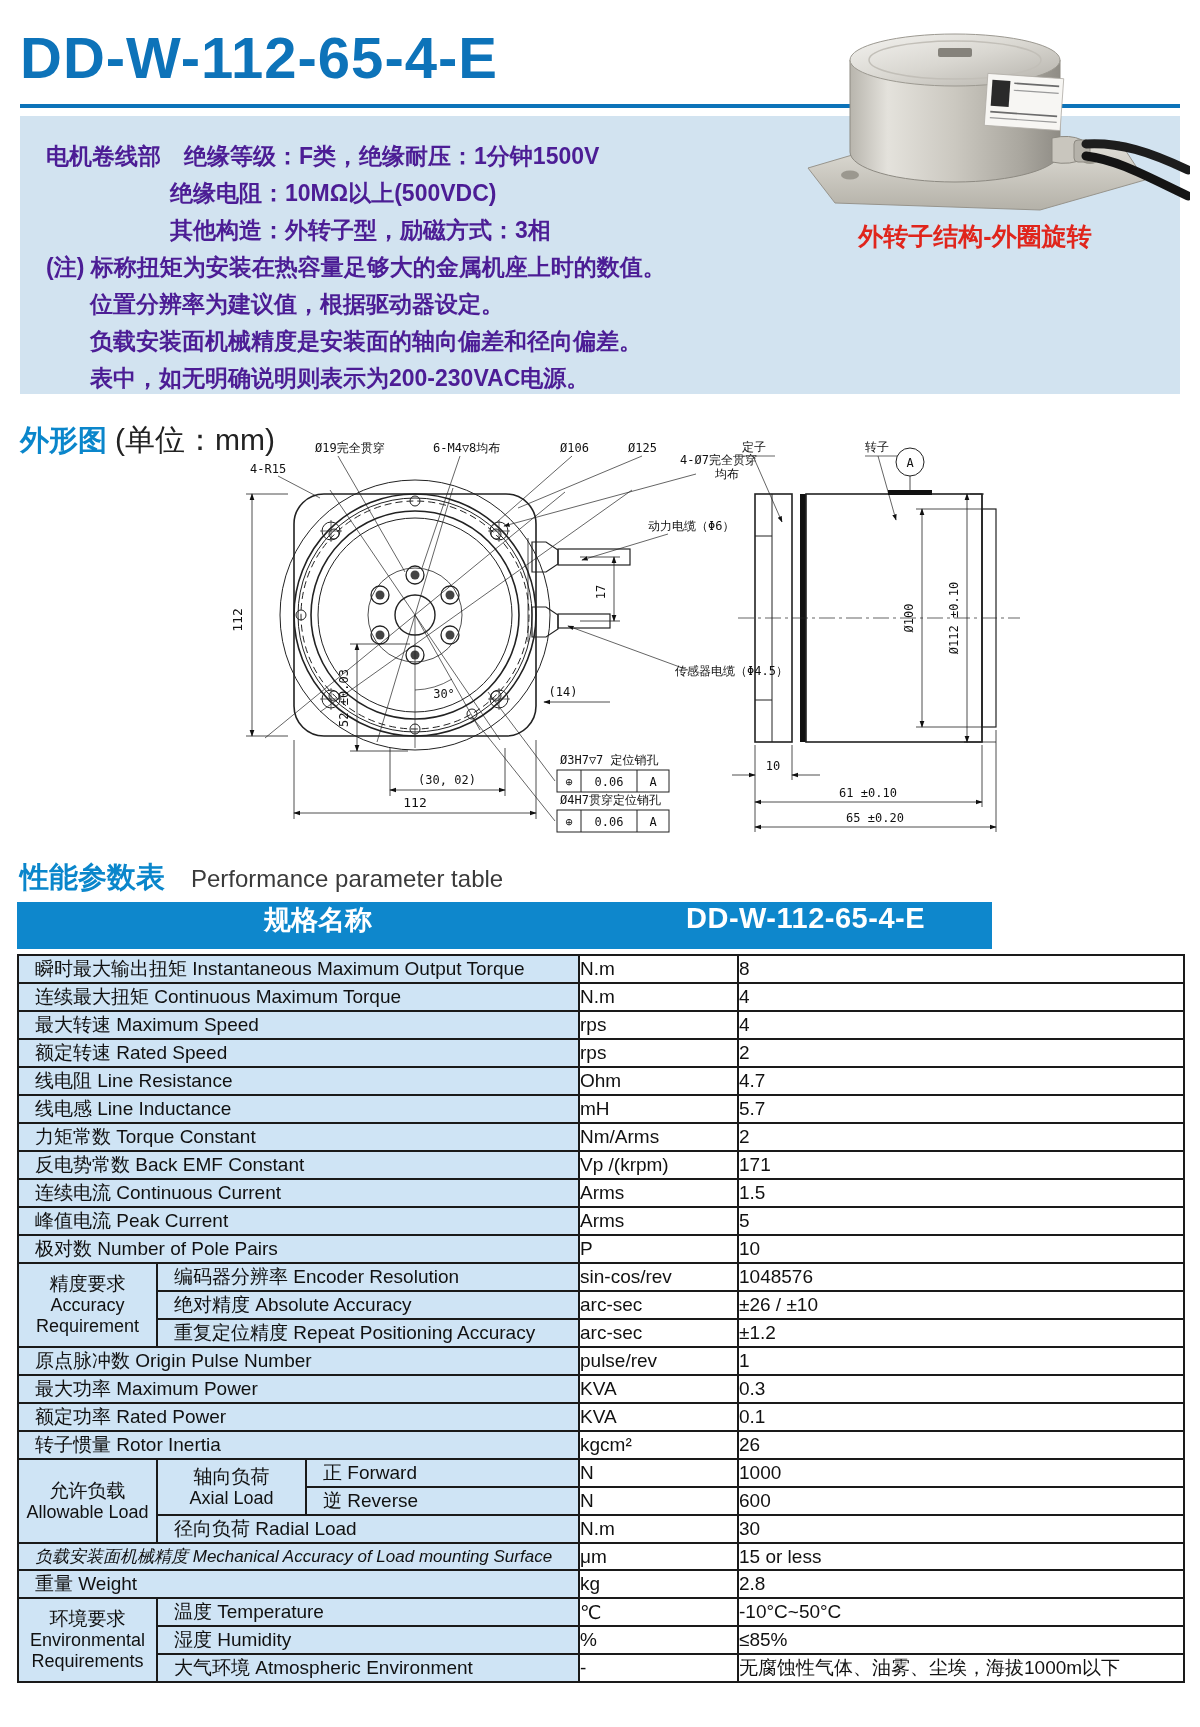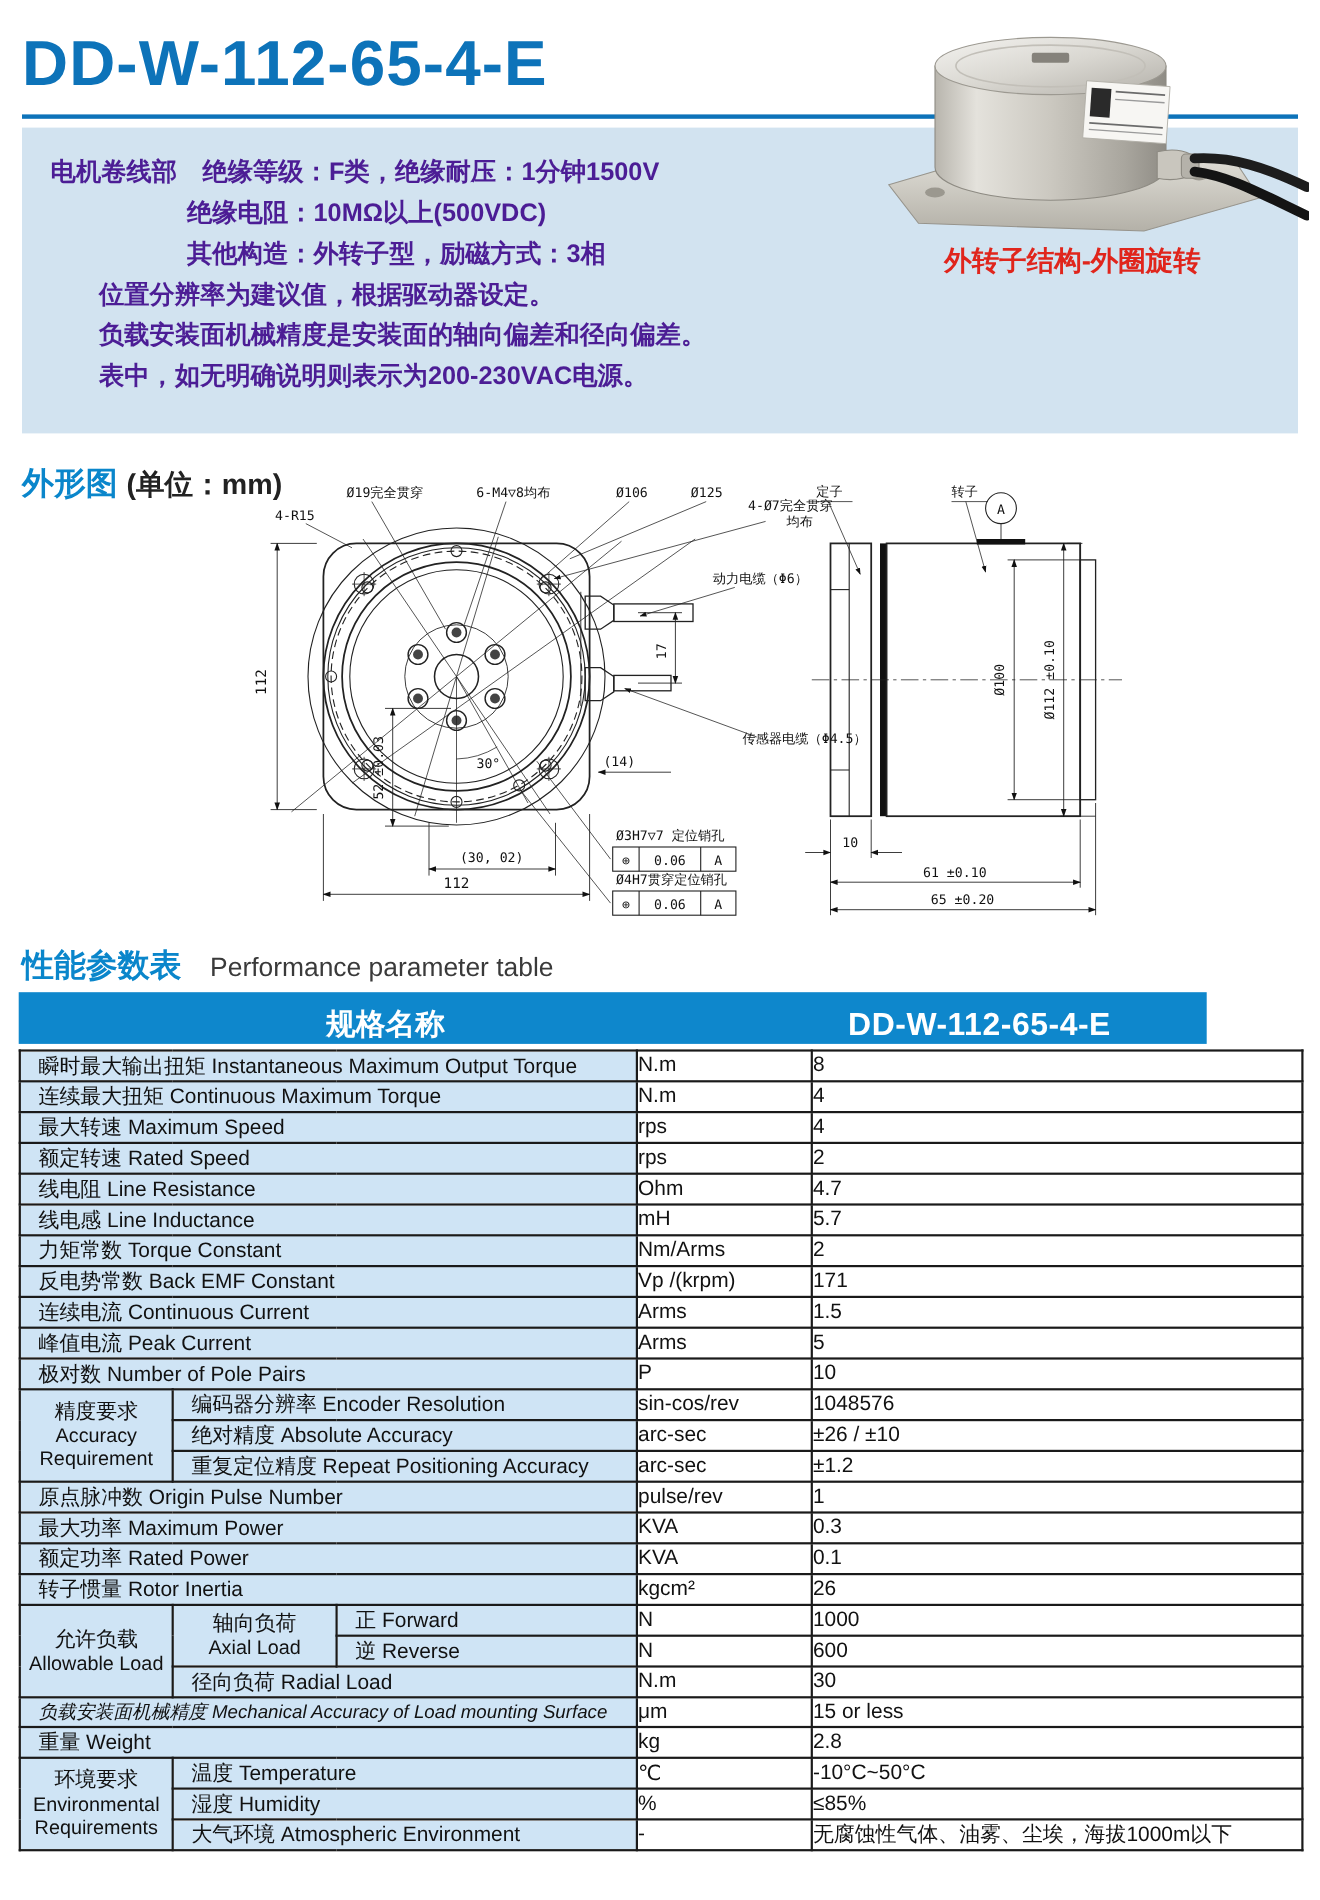--- a/index.html
+++ b/index.html
@@ -25,29 +25,29 @@
   .product-photo{position:absolute;left:790px;top:10px;width:400px;height:205px;}
   .photo-caption{
     position:absolute;left:830px;top:220px;width:290px;text-align:center;
     font-size:25px;font-weight:bold;color:#e0251c;white-space:nowrap;
   }
   
   .sec-head{position:absolute;left:20px;white-space:nowrap;}
   .sec-outline{top:420px;}
   .sec-table{top:858px;}
   .sec-zh{font-size:29px;font-weight:bold;color:#0a86cb;}
-  .sec-rest{font-size:26px;font-weight:700;color:#222;margin-left:8px;}
+  .sec-rest{font-size:30px;font-weight:400;color:#222;margin-left:8px;}
   .sec-en{font-size:24px;font-weight:500;color:#3a3a3a;margin-left:26px;}
   
   .drawing{position:absolute;left:20px;top:430px;width:1160px;height:412px;}
   .drawing text{fill:#111;font-family:"DejaVu Sans Mono","Liberation Mono",monospace;} .t12{font-size:12px;} .t13{font-size:13px;}
   
   .tbl-header{
-    position:absolute;left:17px;top:902px;width:1080px;height:47px;background:#0e87cc;
-    display:flex;align-items:flex-end;color:#fff;font-weight:bold;
+    position:absolute;left:17px;top:902px;width:975px;height:47px;background:#0e87cc;
+    display:flex;align-items:flex-start;color:#fff;font-weight:bold;
   }
   .th-spec{width:720px;text-align:center;font-size:27px;}
   .th-model{width:446px;text-align:center;font-size:29px;letter-spacing:0.5px;}
   .spec-table{
     position:absolute;left:17px;top:954px;width:1166px;border-collapse:collapse;
     table-layout:fixed;font-size:19px;
   }
   .spec-table td{
     border:2px solid #1a1a1a;height:25px;padding:0;vertical-align:middle;
     overflow:hidden;
@@ -66,20 +66,21 @@
 <body>
 
 <div class="page-title">DD-W-112-65-4-E</div>
 <div class="title-rule"></div>
 
 <div class="info-box">
   <div class="info-box-inner">
     <div class="iline">电机卷线部　绝缘等级：F类，绝缘耐压：1分钟1500V</div>
     <div class="iline ind1">绝缘电阻：10MΩ以上(500VDC)</div>
     <div class="iline ind1">其他构造：外转子型，励磁方式：3相</div>
+    <div class="iline">(注) 标称扭矩为安装在热容量足够大的金属机座上时的数值。</div>
     <div class="iline ind2">位置分辨率为建议值，根据驱动器设定。</div>
     <div class="iline ind2">负载安装面机械精度是安装面的轴向偏差和径向偏差。</div>
     <div class="iline ind2">表中，如无明确说明则表示为200-230VAC电源。</div>
   </div>
 </div>
 
 <svg class="product-photo" viewBox="0 0 400 205">
   <defs>
     <linearGradient id="bodyGrad" x1="0" y1="0" x2="1" y2="0">
       <stop offset="0" stop-color="#b8b5ad"></stop>

